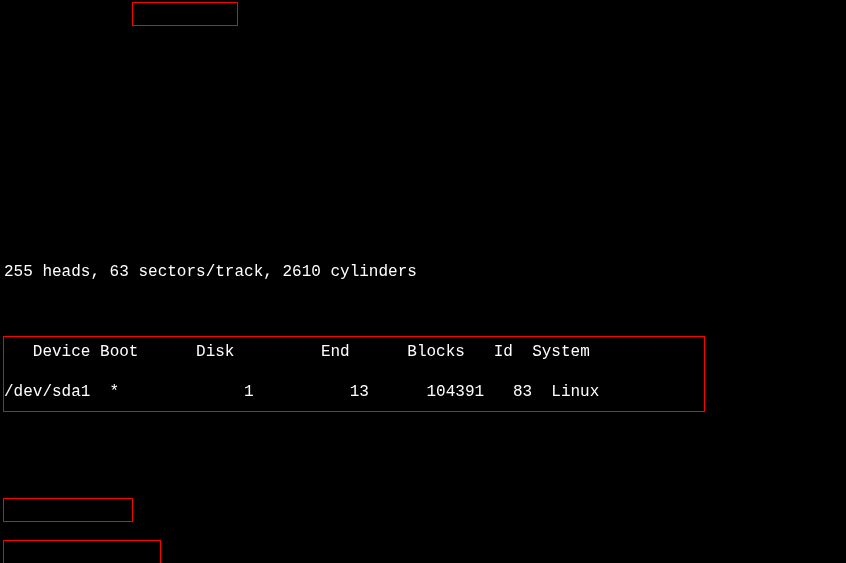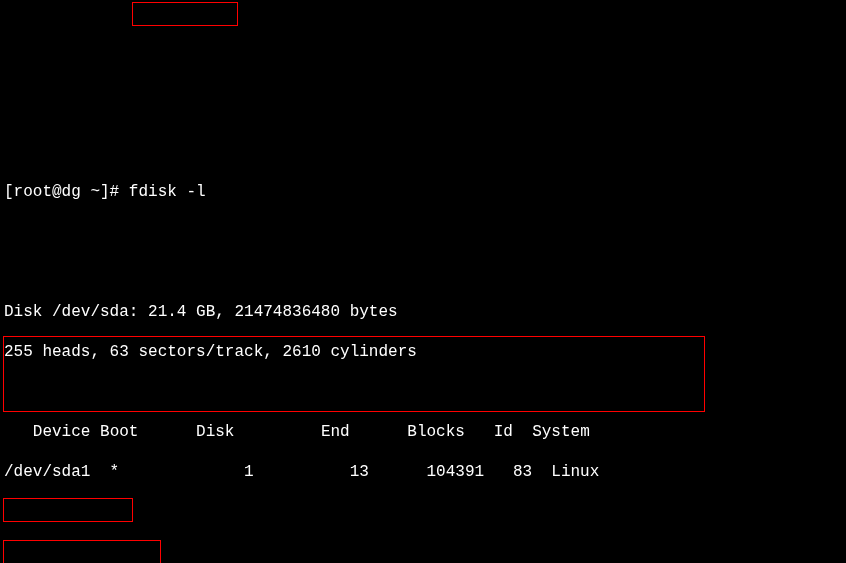--- a/index.html
+++ b/index.html
@@ -38,25 +38,23 @@
 
 <div id="term">
 
 
 <div id="hl-cmd" class="hl"></div>
 <div id="hl-sdb" class="hl"></div>
 <div id="hl-sdc" class="hl"></div>
 <div id="hl-sdd" class="hl"></div>
 
 
-<div class="line"><span>[root@dg ~]#</span> <span>fdisk -l</span></div>
 <div class="line"> </div>
 
 
-<div class="line">Disk /dev/sda: 21.4 GB, 21474836480 bytes</div>
 <div class="line">255 heads, 63 sectors/track, 2610 cylinders</div>
 <div class="line"> </div>
 <div class="line">   <span>Device</span> <span>Boot</span>      <span>Disk</span>         <span>End</span>      <span>Blocks</span>   <span>Id</span>  <span>System</span></div>
 <div class="line">/dev/sda1  *             1          13      104391   83  Linux</div>
 
 
 
 
 
 

